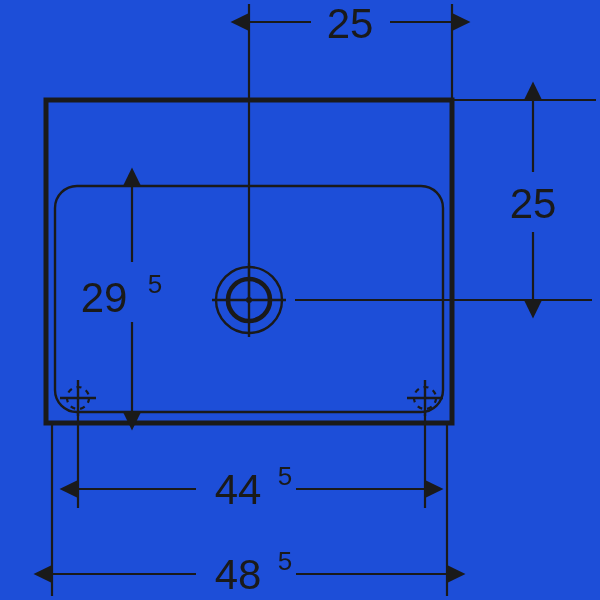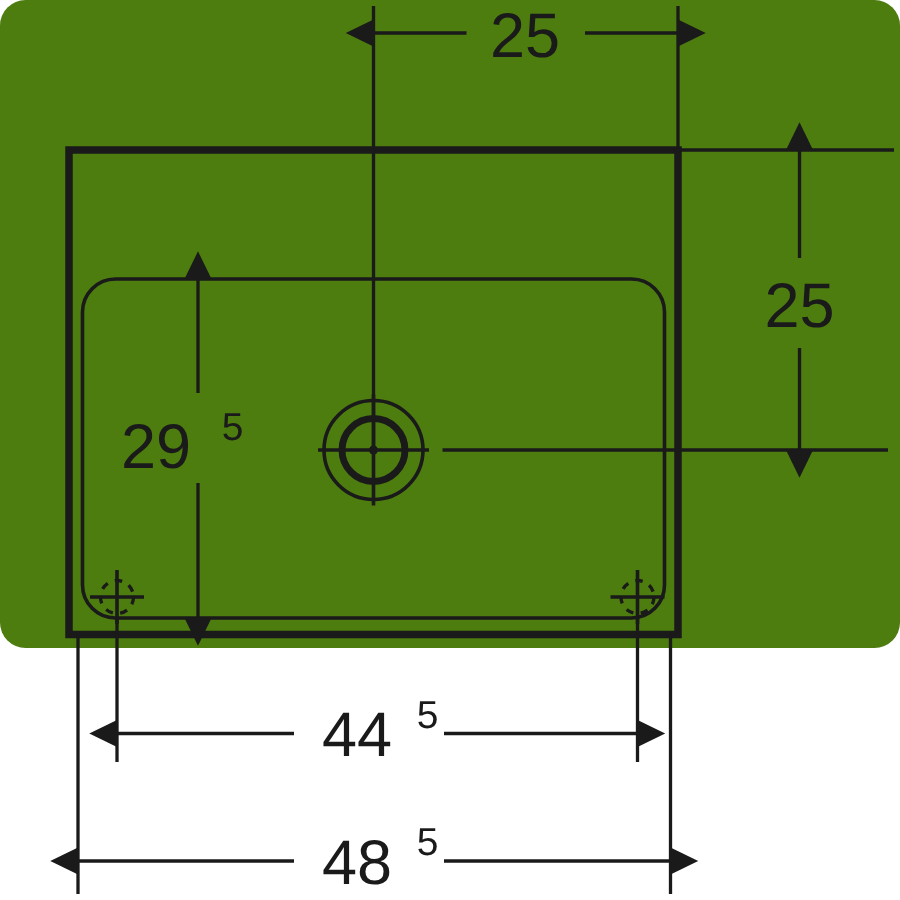--- a/index.html
+++ b/index.html
@@ -1,18 +1,18 @@
 <!DOCTYPE html>
 <html><head>
 <meta charset="utf-8">
 <style>
   html,body{margin:0;padding:0;background:#ffffff;}
   body{width:600px;height:600px;overflow:hidden;
        font-family:"Liberation Sans", sans-serif;}
-  #stage{position:relative;width:600px;height:432px;background:#4d7c0f;border-radius:17px;}
+  #stage{position:relative;width:600px;height:600px;background:#1d4ed8;}
   svg{display:block;}
   text{font-family:"Liberation Sans", sans-serif;fill:#1a1a1a;}
   .dimtext{font-size:42px;}
   .suptext{font-size:26px;}
 </style>
 </head>
 <body>
 
 <div id="stage">
 <svg width="600" height="600" viewBox="0 0 600 600">

